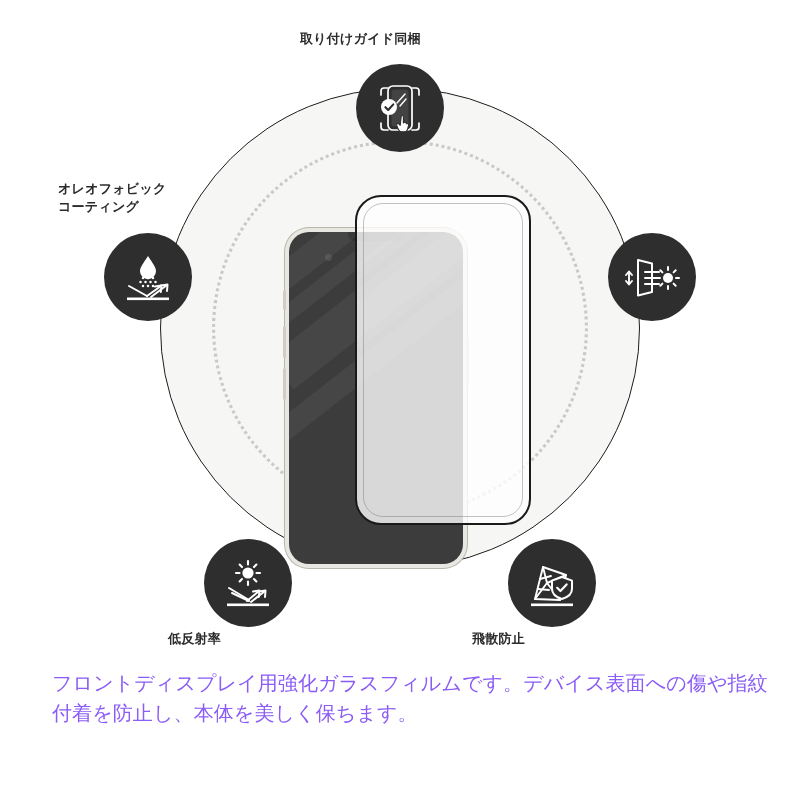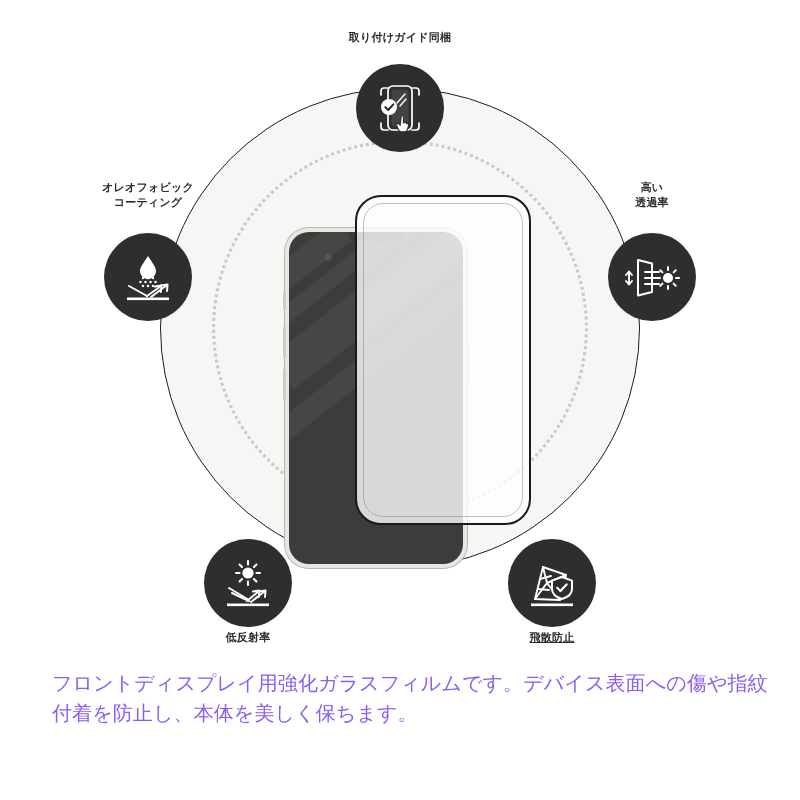--- a/index.html
+++ b/index.html
@@ -165,33 +165,33 @@
 
   .badge-install { left: 356px; top: 64px; }
   .badge-oleo    { left: 104px; top: 233px; }
   .badge-trans   { left: 608px; top: 233px; }
   .badge-lowref  { left: 204px; top: 539px; }
   .badge-shatter { left: 508px; top: 539px; }
 
   
   .caption {
     position: absolute;
-    font-size: 11px;
+    font-size: 13px;
     font-weight: 700;
     line-height: 1.35;
     color: #2b2b2b;
-    text-align: center;
+    text-align: left;
     letter-spacing: 0.02em;
     white-space: pre-line;
   }
   .cap-install { left: 300px; top: 30px;  width: 200px; }
   .cap-oleo    { left: 58px;  top: 180px; width: 180px; font-family: Liberation Serif, serif; }
   .cap-trans   { left: 572px; top: 180px; width: 160px; }
   .cap-lowref  { left: 168px; top: 630px; width: 160px; font-family: Liberation Serif, serif; }
-  .cap-shatter { left: 472px; top: 630px; width: 160px; text-decoration: underline; }
+  .cap-shatter { left: 472px; top: 630px; width: 160px; }
 
   
   #description {
     position: absolute;
     left: 52px;
     top: 668px;
     width: 716px;
     font-family: "Liberation Serif", "DejaVu Serif", serif;
     font-size: 20px;
     line-height: 1.52;
@@ -301,22 +301,20 @@
         <line x1="47" y1="40" x2="47" y2="43"></line>
         <line x1="36" y1="32" x2="39" y2="32"></line>
         <line x1="55" y1="32" x2="58" y2="32"></line>
         <line x1="39.3" y1="24.3" x2="41.4" y2="26.4"></line>
         <line x1="52.6" y1="37.6" x2="54.7" y2="39.7"></line>
         <line x1="39.3" y1="39.7" x2="41.4" y2="37.6"></line>
         <line x1="52.6" y1="26.4" x2="54.7" y2="24.3"></line>
       </g>
     </svg>
   </div>
-  <div class="caption cap-trans">高い
-透過率</div>
 
   <div class="badge badge-lowref">
     <svg width="62" height="62" viewBox="0 0 62 62">
       <circle cx="31" cy="21" r="5.6" fill="#ffffff"></circle>
       <g stroke="#ffffff" stroke-width="2.1" stroke-linecap="round">
         <line x1="31" y1="9" x2="31" y2="12.5"></line>
         <line x1="31" y1="29.5" x2="31" y2="33"></line>
         <line x1="19" y1="21" x2="22.5" y2="21"></line>
         <line x1="39.5" y1="21" x2="43" y2="21"></line>
         <line x1="22.6" y1="12.6" x2="25" y2="15"></line>

